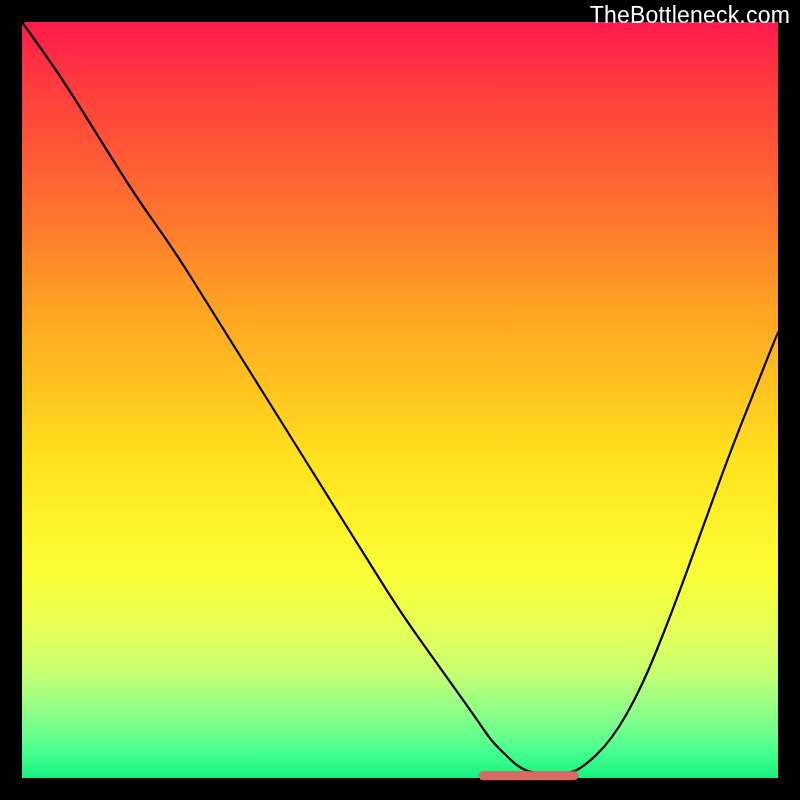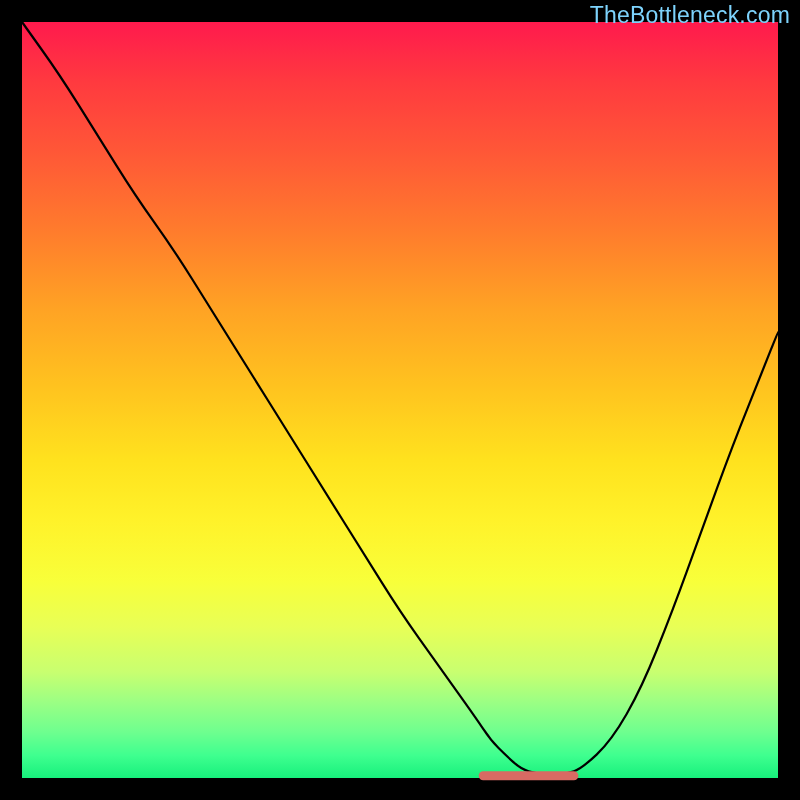--- a/index.html
+++ b/index.html
@@ -41,21 +41,21 @@
       #9bff84 90%,
       #6dff8f 94%,
       #3fff8f 97%,
       #17f07c 100%
     );
   }
   .watermark {
     position: absolute;
     top: 2px;
     right: 10px;
-    color: #7dd3fc;
+    color: #ffffff;
     font-size: 23px;
     font-weight: 400;
     letter-spacing: 0.2px;
     user-select: none;
   }
   svg.curve {
     position: absolute;
     left: 0;
     top: 0;
     width: 756px;

